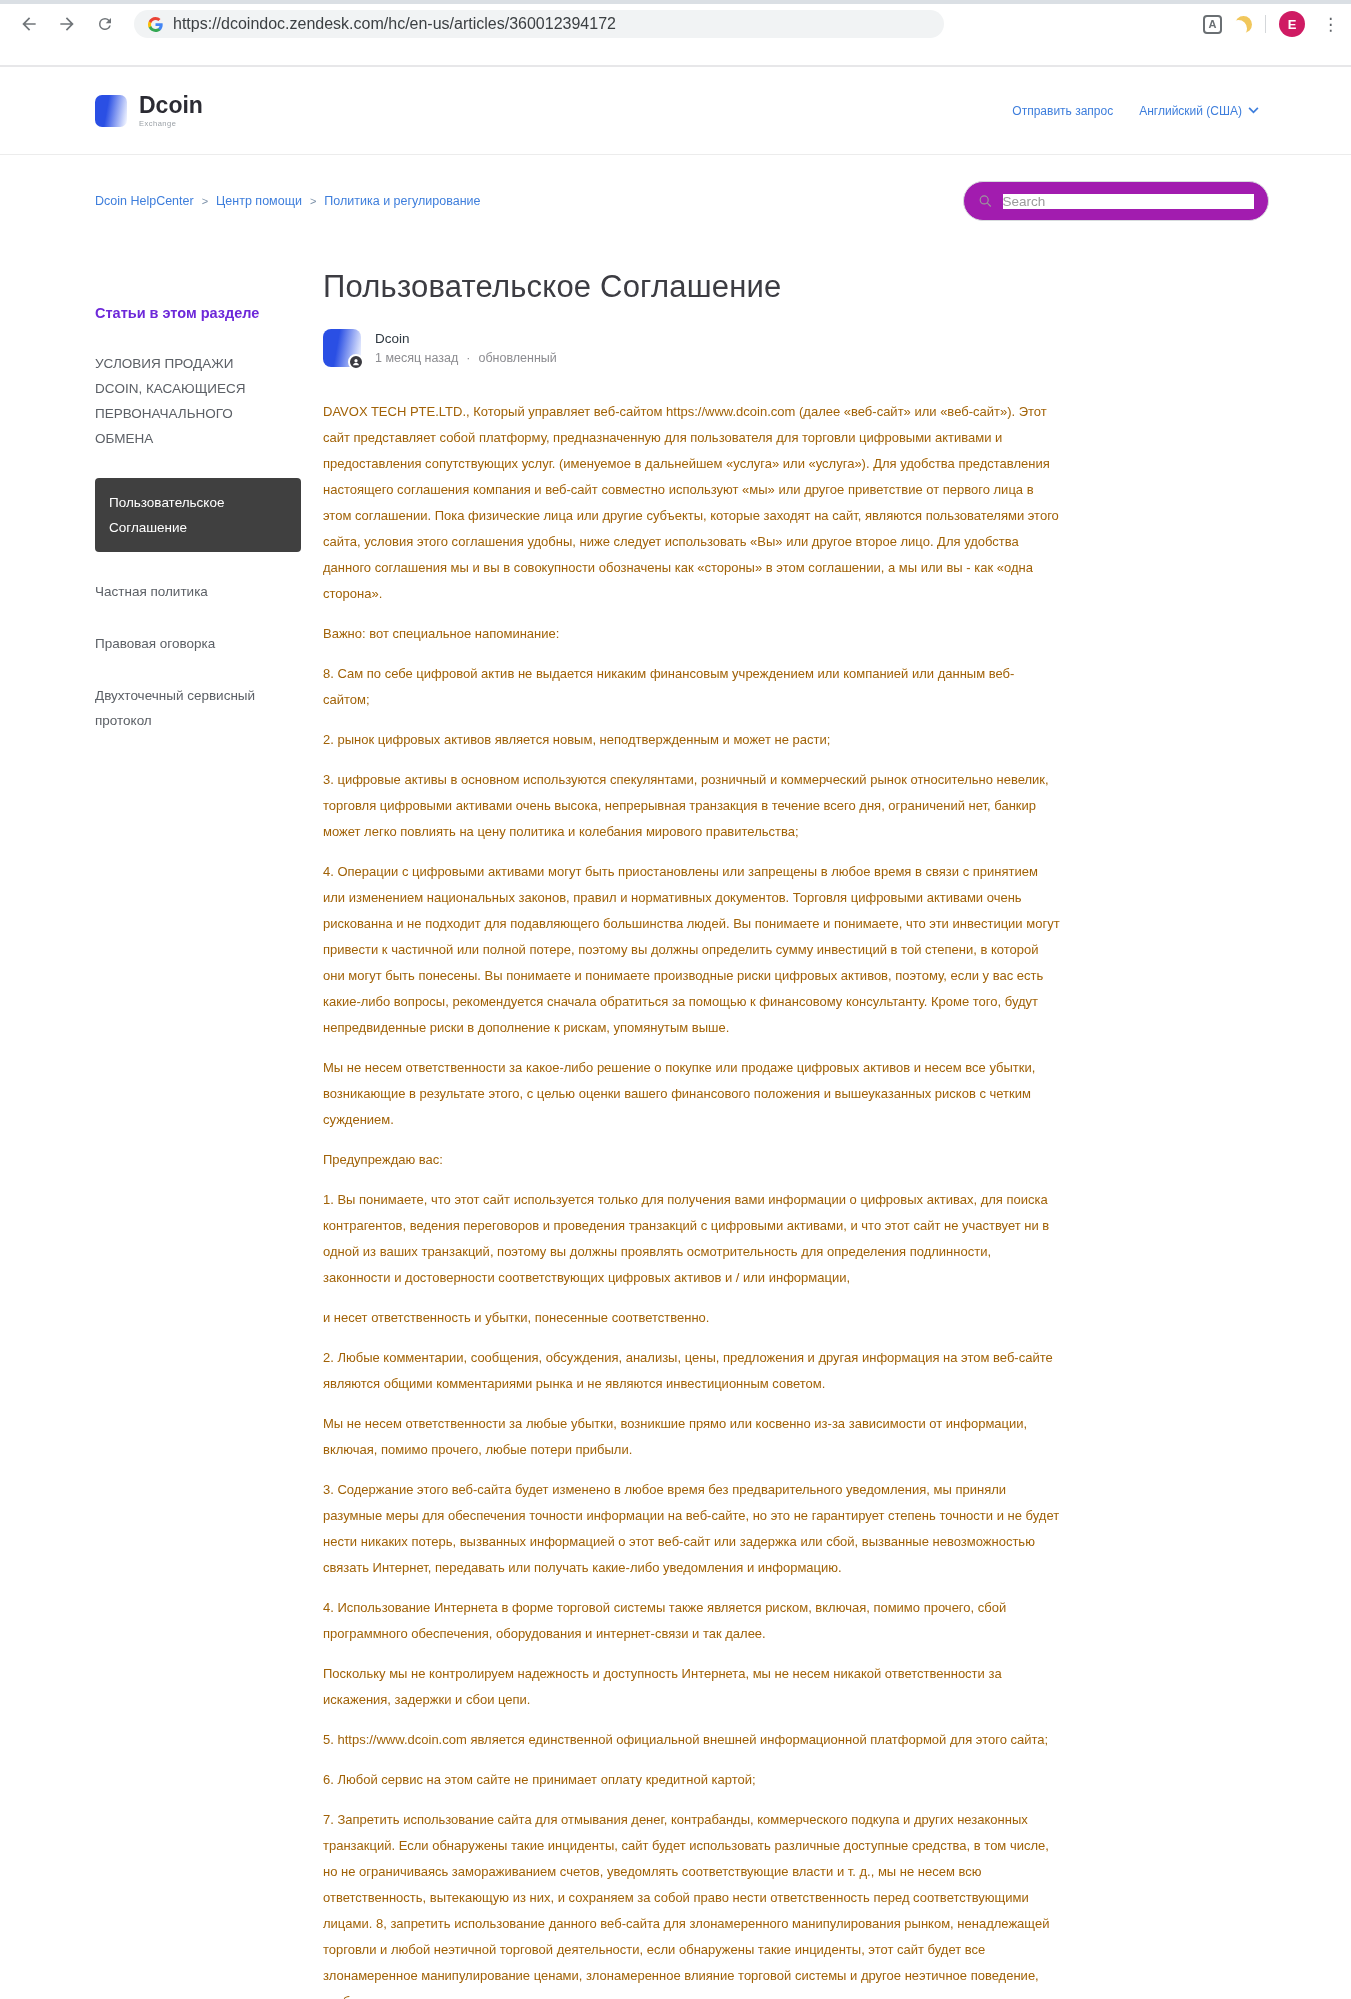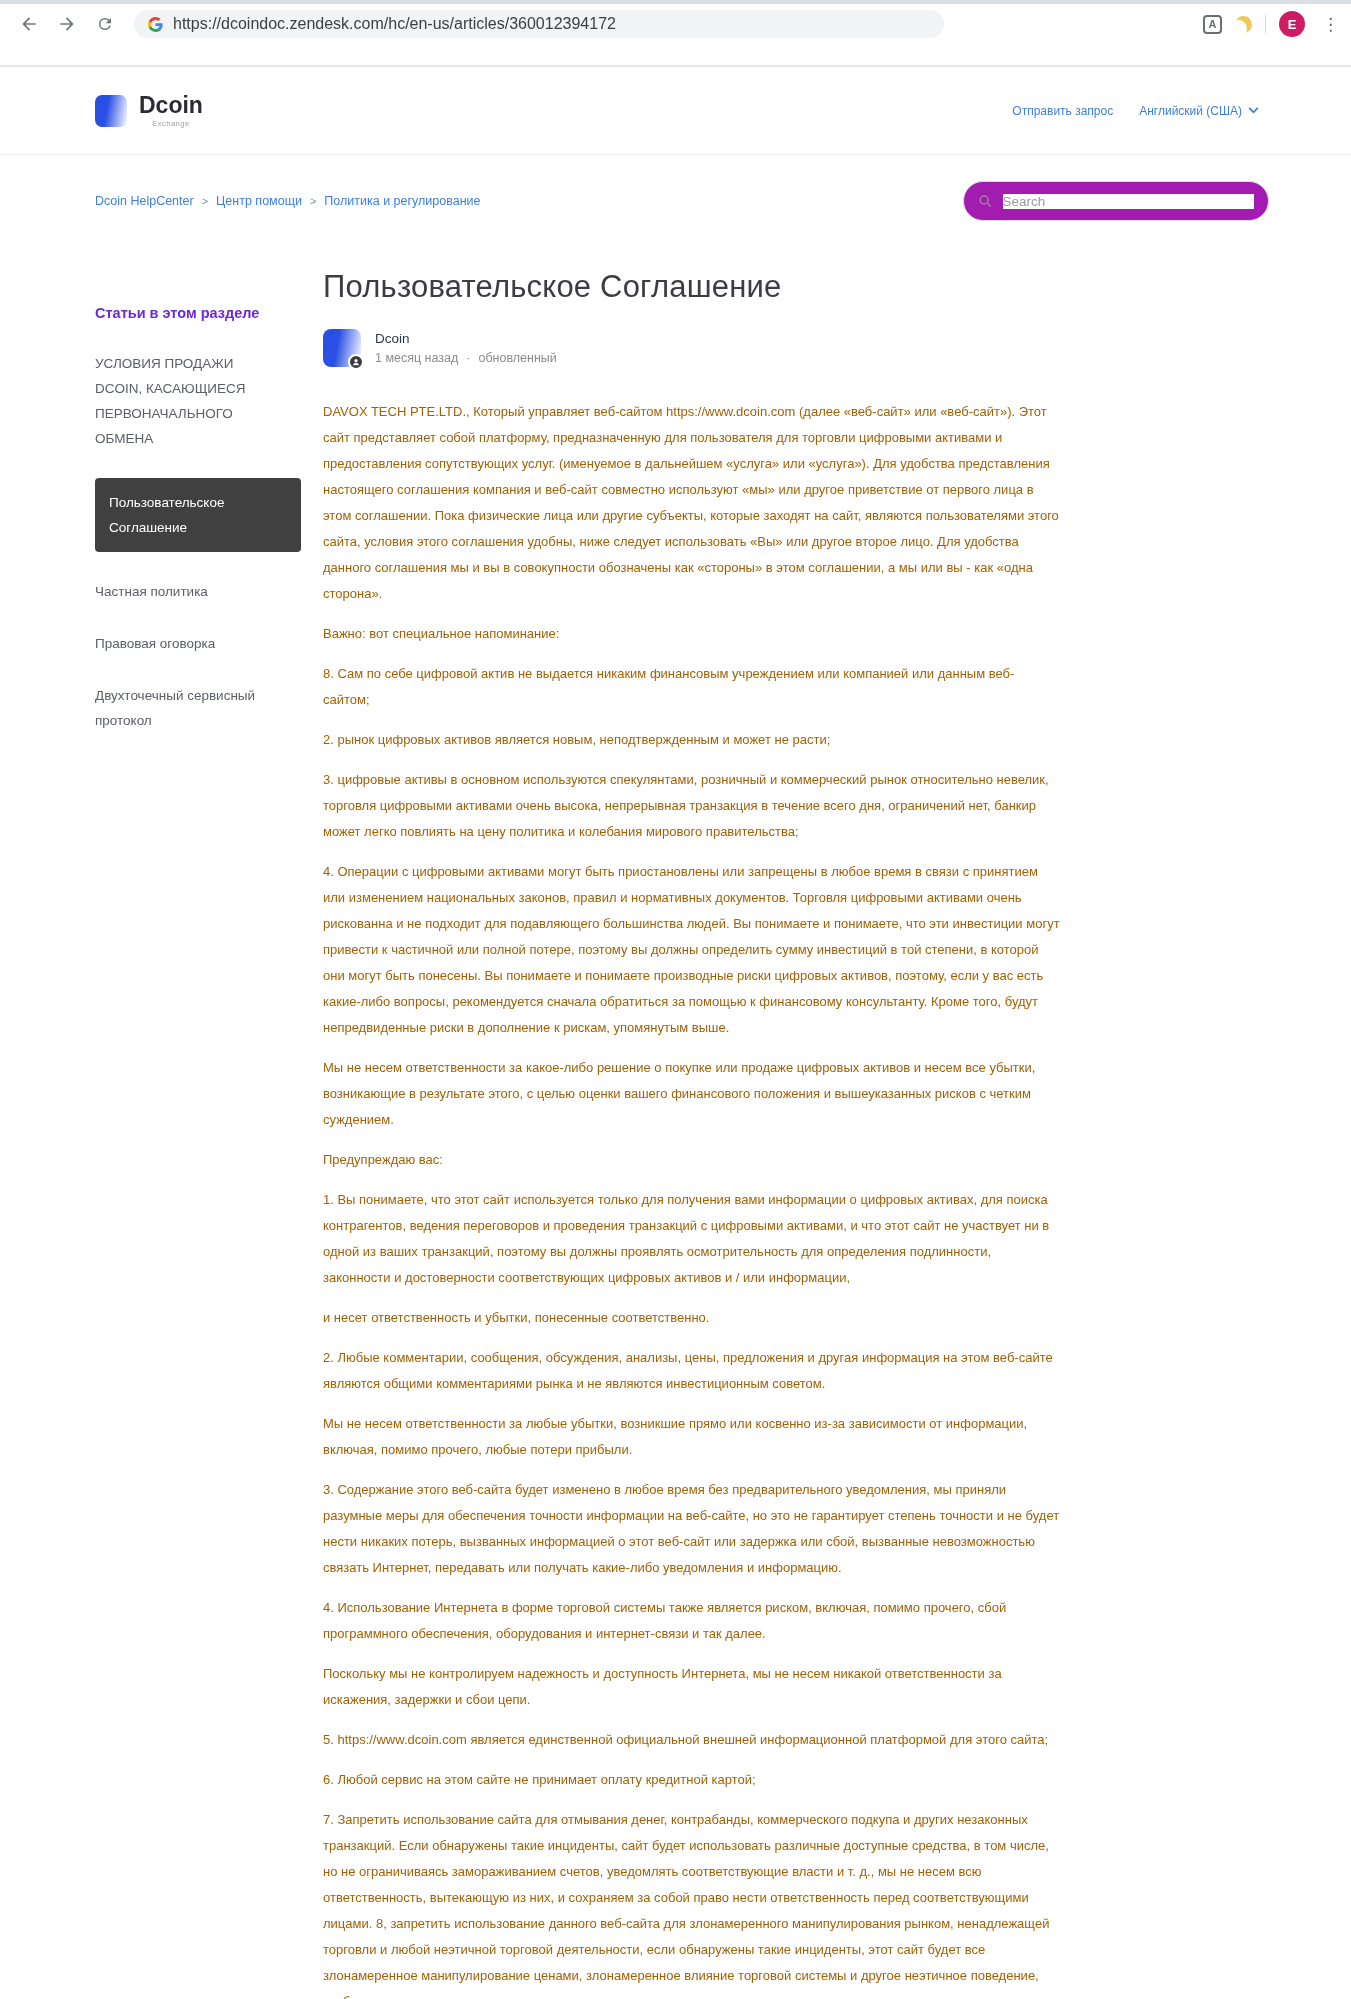--- a/index.html
+++ b/index.html
@@ -19,21 +19,21 @@
   .tr-icon { width:19px; height:19px; border:2px solid #6a6f73; border-radius:4px; display:flex; align-items:center; justify-content:center; font-size:11px; font-weight:bold; color:#6a6f73; background:#fff; }
   .moon { width:17px; height:17px; border-radius:50%; box-shadow:inset -5px 4px 0 0 #f1c75c; }
   .vdiv { width:1px; height:18px; background:#d4d7da; }
   .profile { width:26px; height:26px; border-radius:50%; background:#cf1b63; color:#fff; font-size:13px; font-weight:bold; display:flex; align-items:center; justify-content:center; }
   .dots { color:#5f6368; font-size:17px; letter-spacing:0; line-height:1; padding:0 4px; }
   
   .site-header { height:88px; display:flex; align-items:center; padding:0 92px 0 95px; border-bottom:1px solid #ececec; background:#fff; }
   .logo { display:flex; align-items:center; gap:12px; }
   .logo-sq { width:32px; height:32px; border-radius:7px; background:linear-gradient(100deg,#2a4fe4 0%,#2a4fe4 38%,#eef2ff 96%); }
   .logo-name { font-size:23px; font-weight:bold; color:#2b2b33; line-height:1; }
-  .logo-sub { font-size:7.5px; color:#9aa0a6; letter-spacing:.5px; margin-top:2px;text-align:center; }
+  .logo-sub { font-size:7.5px; color:#9aa0a6; letter-spacing:.5px; margin-top:2px; }
   .header-links { margin-left:auto; display:flex; align-items:center; gap:26px; }
   .hlink { color:#3e7edc; font-size:12px; text-decoration:none; cursor:pointer; display:flex; align-items:center; gap:6px; }
   
   .toolbar-row { display:flex; align-items:center; justify-content:space-between; padding:26px 82px 0 95px; }
   .breadcrumb { font-size:12.5px; }
   .crumb { color:#3e7edc; text-decoration:none; cursor:pointer; }
   .bc-sep { color:#7b90a8; margin:0 8px; font-size:11px; }
   .crumb-wrap:last-child .bc-sep { display:none; }
   .search-box { width:306px; height:40px; border:1px solid #d8dcde; border-radius:20px; display:flex; align-items:center; padding:0 14px; background:#a21caf; }
   .search-box input { border:none; outline:none; font-size:13.5px; color:#444; width:100%; margin-left:10px; font-family:inherit; }

